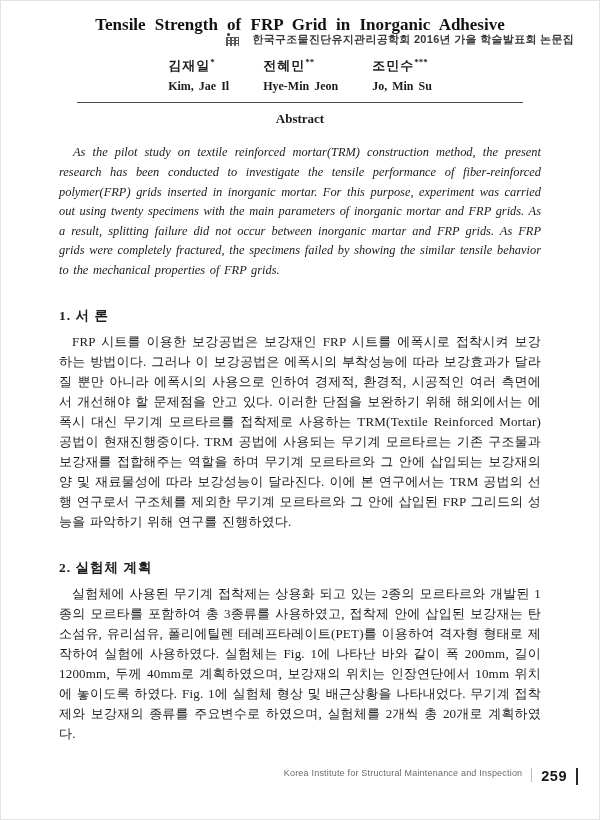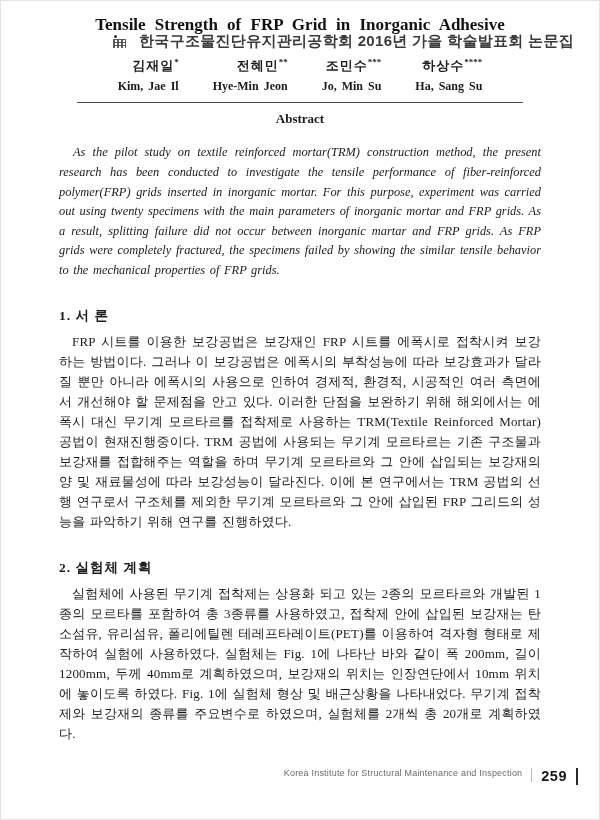--- a/index.html
+++ b/index.html
@@ -11,21 +11,21 @@
     box-sizing:border-box;
     font-family:"Liberation Serif","DejaVu Serif",serif;
     color:#1b1b1b;
     overflow:hidden;
   }
   
   .journal-header{
     position:absolute;top:31px;right:25px;
     display:flex;align-items:center;gap:13px;
     font-family:"Liberation Sans","DejaVu Sans",sans-serif;
-    font-size:15px;font-weight:bold;color:#3a3a3a;
+    font-size:11px;font-weight:bold;color:#3a3a3a;
     letter-spacing:0.3px;
   }
   .logo{width:13px;height:13px;position:relative;flex:0 0 auto;}
   .logo .dot{position:absolute;left:1px;top:0;width:3px;height:3px;background:#2f2f2f;border-radius:50%;}
   .logo .grid{position:absolute;left:0;top:4px;width:13px;height:9px;
     background:
       repeating-linear-gradient(to right,#5a5a5a 0 2px,transparent 2px 4px),
       repeating-linear-gradient(to bottom,#5a5a5a 0 1px,transparent 1px 3px);
   }
   
@@ -36,21 +36,21 @@
     letter-spacing:1.5px;word-spacing:4px;color:#111;
   }
   .title-en{
     margin:14px 0 0 0;text-align:center;
     font-size:17px;font-weight:bold;word-spacing:5px;color:#111;
   }
   .authors{
     margin-top:22px;
     display:flex;justify-content:center;gap:34px;
   }
-  .author{text-align:right;}
+  .author{text-align:left;}
   .author .ko{font-size:13px;font-weight:bold;letter-spacing:1px;}
   .author .ko sup{font-size:9px;letter-spacing:0;}
   .author .en{font-size:12px;font-weight:bold;margin-top:4px;word-spacing:2px;}
   .author-rule{border:0;border-top:1px solid #4a4a4a;margin:8px 18px 0 18px;}
   .abstract-heading{
     margin:8px 0 16px 0;text-align:center;
     font-size:13px;font-weight:bold;
   }
   .abstract-body{
     margin:4px 0 0 0;
@@ -108,24 +108,20 @@
         <div class="en">Kim, Jae Il</div>
       </div>
       <div class="author">
         <div class="ko"><span>전혜민</span><sup>**</sup></div>
         <div class="en">Hye-Min Jeon</div>
       </div>
       <div class="author">
         <div class="ko"><span>조민수</span><sup>***</sup></div>
         <div class="en">Jo, Min Su</div>
       </div>
-      <div class="author">
-        <div class="ko"><span>하상수</span><sup>****</sup></div>
-        <div class="en">Ha, Sang Su</div>
-      </div>
     </div>
 
     <hr class="author-rule">
 
     <h3 class="abstract-heading">Abstract</h3>
     <p class="abstract-body">As the pilot study on textile reinforced mortar(TRM) construction method, the present research has been conducted to investigate the tensile performance of fiber-reinforced polymer(FRP) grids inserted in inorganic mortar. For this purpose, experiment was carried out using twenty specimens with the main parameters of inorganic mortar and FRP grids. As a result, splitting failure did not occur between inorganic martar and FRP grids. As FRP grids were completely fractured,  the specimens failed by showing the similar tensile behavior to the mechanical properties of FRP grids.</p>
 
     <h3 class="section-heading">1. 서 론</h3>
     <p class="section-body">FRP 시트를 이용한 보강공법은 보강재인 FRP 시트를 에폭시로 접착시켜 보강하는 방법이다. 그러나 이 보강공법은 에폭시의 부착성능에 따라 보강효과가 달라질 뿐만 아니라 에폭시의 사용으로 인하여 경제적, 환경적, 시공적인 여러 측면에서 개선해야 할 문제점을 안고 있다. 이러한 단점을 보완하기 위해 해외에서는 에폭시 대신 무기계 모르타르를 접착제로 사용하는 TRM(Textile Reinforced Mortar) 공법이 현재진행중이다. TRM 공법에 사용되는 무기계 모르타르는 기존 구조물과 보강재를 접합해주는 역할을 하며 무기계 모르타르와 그 안에 삽입되는 보강재의 양 및 재료물성에 따라 보강성능이 달라진다. 이에 본 연구에서는 TRM 공법의 선행 연구로서 구조체를 제외한 무기계 모르타르와 그 안에 삽입된 FRP 그리드의 성능을 파악하기 위해 연구를 진행하였다.</p>
 

